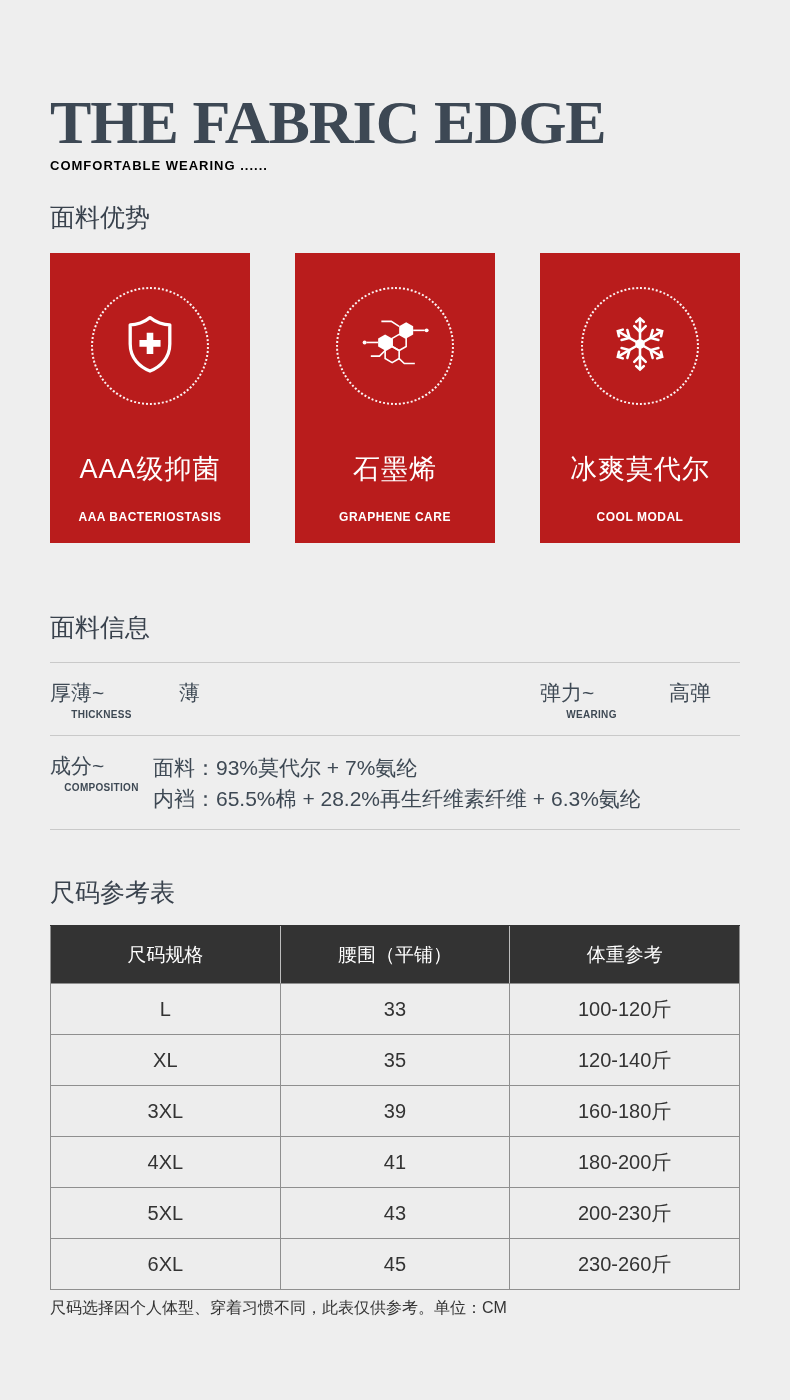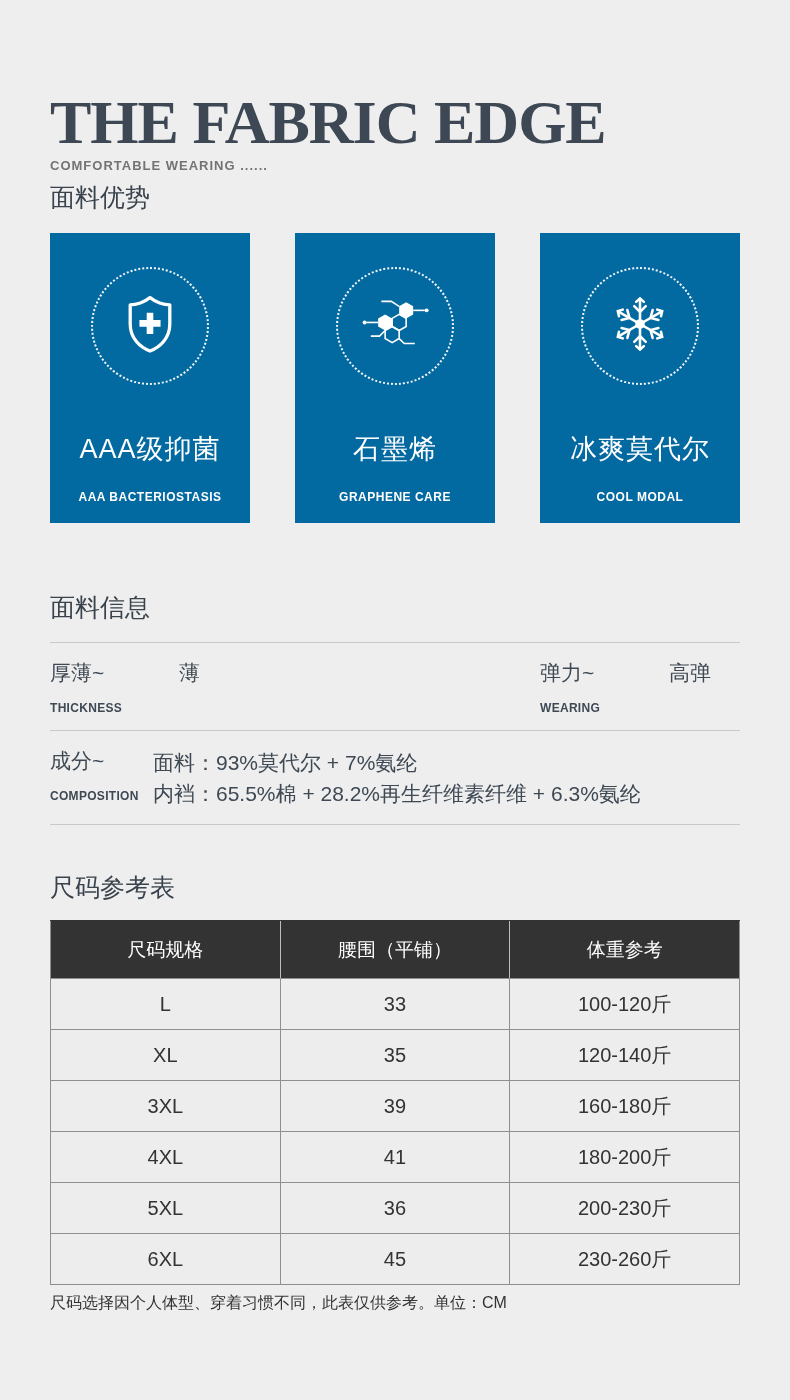--- a/index.html
+++ b/index.html
@@ -21,43 +21,43 @@
     letter-spacing:-1px;
     color:#3d4854;
     line-height:1.05;
     font-family:Liberation Serif, serif;
   }
   .brand-subtitle {
     margin-top:3px;
     font-size:13px;
     font-weight:700;
     letter-spacing:1px;
-    color:#737373;
+    color:#000000;
   }
 
   
   .section-title {
     font-size:25px;
     font-weight:500;
     color:#39424d;
   }
-  .adv-title   { margin-top:8px; }
+  .adv-title   { margin-top:28px; }
   .info-title  { margin-top:68px; }
   .size-title  { margin-top:46px; }
 
   
   .cards {
     margin-top:19px;
     display:flex;
     gap:45px;
   }
   .card {
     flex:1;
     height:290px;
-    background:#0369a1;
+    background:#b91c1c;
     display:flex;
     flex-direction:column;
     align-items:center;
     padding-top:34px;
   }
   .icon-circle {
     width:118px; height:118px;
     border:2px dotted rgba(255,255,255,0.95);
     border-radius:50%;
     display:flex;
@@ -88,21 +88,21 @@
   .hr-first { margin-top:18px; }
   .info-row {
     display:flex;
     align-items:flex-start;
     padding:17px 0 15px 0;
   }
   .info-pair { display:flex;gap:26px; }
   .pair-right { margin-left:auto; width:200px; }
   .info-label { width:103px; }
   .label-zh { font-size:21px; color:#3e4954; line-height:1.2; }
-  .label-en { font-size:12px; font-weight:700; color:#3e4954; letter-spacing:0.3px; margin-top:16px; }
+  .label-en { font-size:10px; font-weight:700; color:#3e4954; letter-spacing:0.3px; margin-top:4px;text-align:center; }
   .info-value { font-size:21px; color:#3e4954; line-height:1.2; }
   .comp-lines .info-value { line-height:1.45; }
 
   
   table.size-table {
     margin-top:16px;
     width:100%;
     border-collapse:collapse;
     table-layout:fixed;
   }
@@ -268,21 +268,21 @@
         <td>39</td>
         <td>160-180斤</td>
       </tr>
       <tr>
         <td>4XL</td>
         <td>41</td>
         <td>180-200斤</td>
       </tr>
       <tr>
         <td>5XL</td>
-        <td>36</td>
+        <td>43</td>
         <td>200-230斤</td>
       </tr>
       <tr>
         <td>6XL</td>
         <td>45</td>
         <td>230-260斤</td>
       </tr>
     </tbody>
   </table>
 

